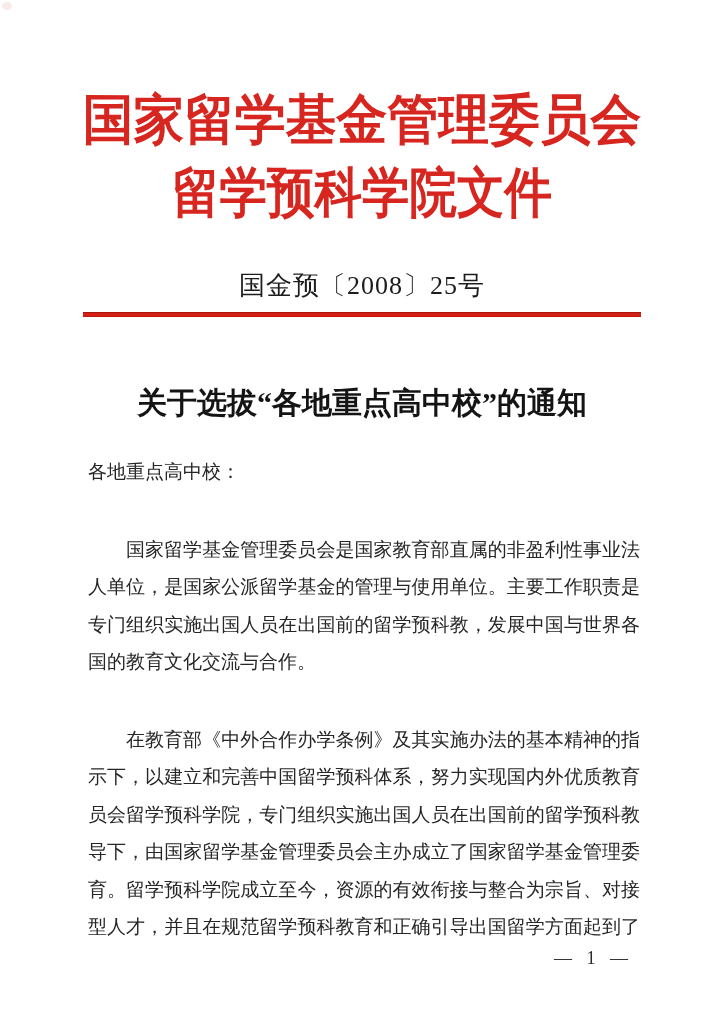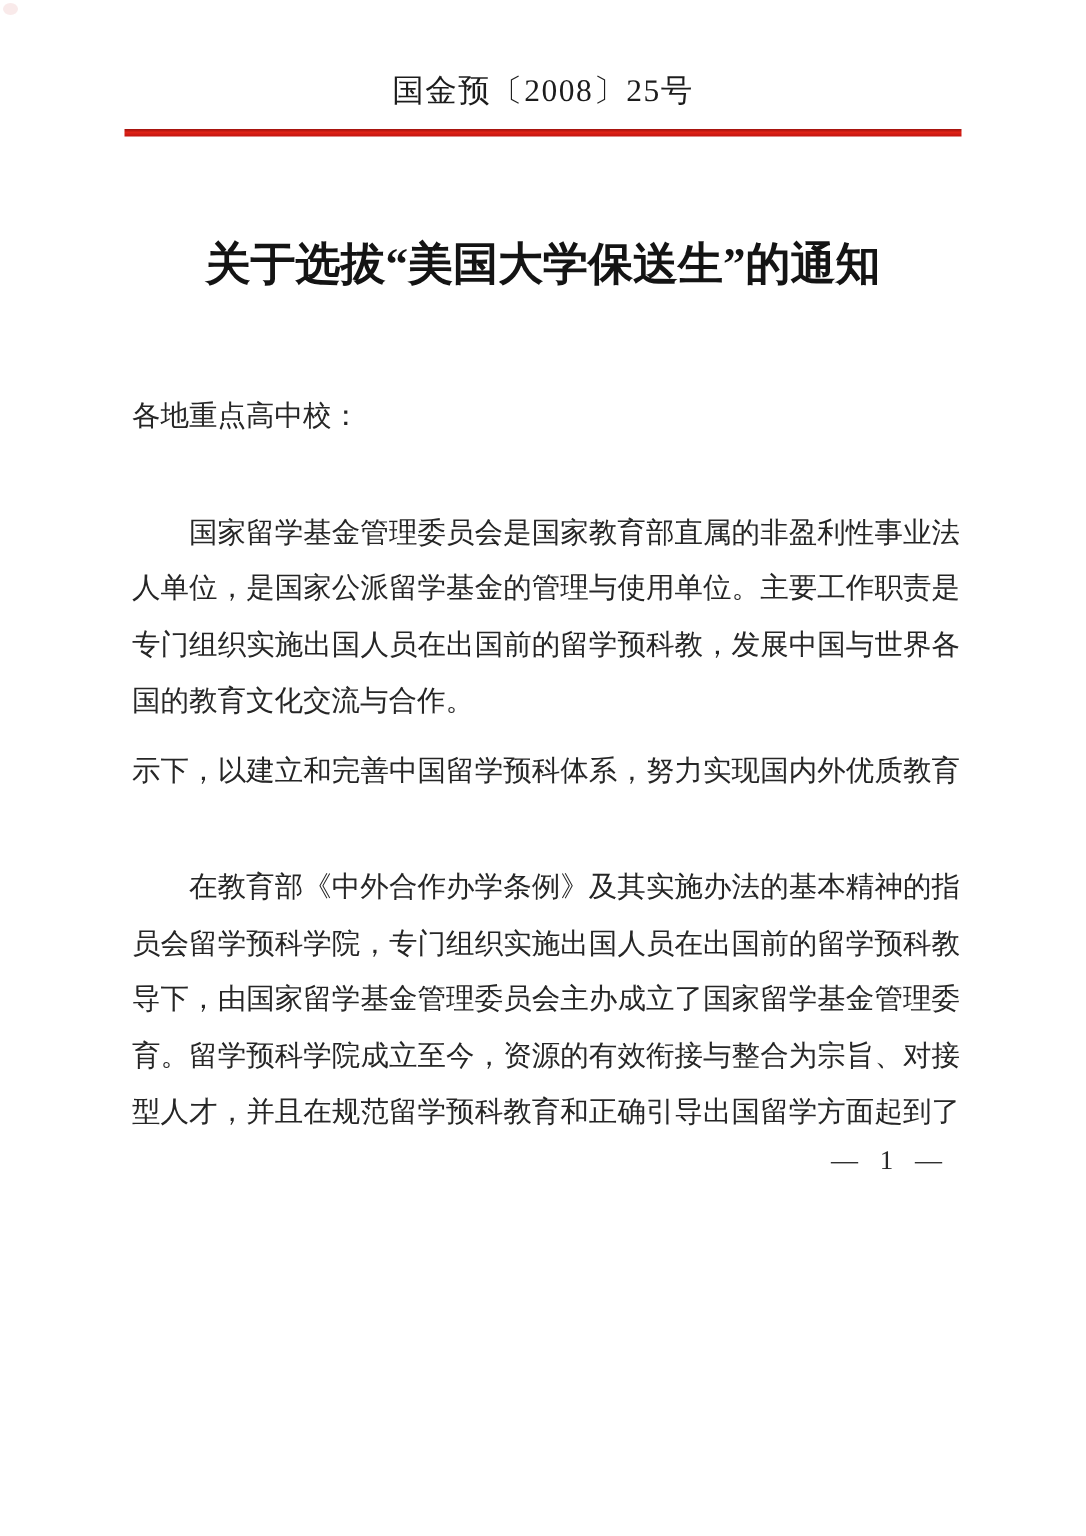--- a/index.html
+++ b/index.html
@@ -34,21 +34,21 @@
     line-height: 66px;
     margin-top: 6px;
     transform: scaleX(0.88);
     transform-origin: center;
     white-space: nowrap;
   }
   
   .doc-number {
     margin-top: 46px;
     text-align: center;
-    font-size: 21px;
+    font-size: 26px;
     line-height: 28px;
     color: #1c1c1c;
     letter-spacing: 1px;
   }
   
   .red-rule {
     width: 558px;
     height: 5px;
     margin: 12px auto 0 auto;
     background: linear-gradient(#9e120e, #e02317 45%, #c01511);
@@ -65,21 +65,21 @@
   }
   
   .content {
     width: 552px;
     margin-left: 88px;
     font-size: 19px;
     line-height: 37.5px;
     color: #262626;
   }
   .salutation {
-    margin-top: 62px;
+    margin-top: 30px;
   }
   .paragraph { margin: 0; }
   .para-1 { margin-top: 12px; }
   .para-2 { margin-top: 9px; }
   .bline {
     text-align: justify;
     text-align-last: justify;
   }
   .bline.indent { text-indent: 2em; margin-top: 40px; }
   .bline.para-end { text-align-last: left; }
@@ -105,41 +105,45 @@
     border-radius: 50%;
   }
 </style>
 </head>
 <body>
 
 <div class="page">
 
   <div class="scan-speck"></div>
 
+  <div class="letterhead">
+    <div class="org-line1">国家留学基金管理委员会</div>
+    <div class="org-line2">留学预科学院文件</div>
+  </div>
 
   <div class="doc-number">国金预〔2008〕25号</div>
 
   <div class="red-rule"></div>
 
-  <div class="doc-title">关于选拔“美国大学保送生”的通知</div>
+  <div class="doc-title">关于选拔“各地重点高中校”的通知</div>
 
   <div class="content">
 
     <div class="salutation">各地重点高中校：</div>
 
     <div class="paragraph para-1">
       <div class="bline indent">国家留学基金管理委员会是国家教育部直属的非盈利性事业法</div>
       <div class="bline">人单位，是国家公派留学基金的管理与使用单位。主要工作职责是</div>
       <div class="bline">专门组织实施出国人员在出国前的留学预科教，发展中国与世界各</div>
       <div class="bline para-end">国的教育文化交流与合作。</div>
     </div>
 
     <div class="paragraph para-2">
+      <div class="bline indent">在教育部《中外合作办学条例》及其实施办法的基本精神的指</div>
       <div class="bline">示下，以建立和完善中国留学预科体系，努力实现国内外优质教育</div>
-      <div class="bline indent">在教育部《中外合作办学条例》及其实施办法的基本精神的指</div>
       <div class="bline">员会留学预科学院，专门组织实施出国人员在出国前的留学预科教</div>
       <div class="bline">导下，由国家留学基金管理委员会主办成立了国家留学基金管理委</div>
       <div class="bline">育。留学预科学院成立至今，资源的有效衔接与整合为宗旨、对接</div>
       <div class="bline">型人才，并且在规范留学预科教育和正确引导出国留学方面起到了</div>
     </div>
 
     <div class="page-number">— 1 —</div>
 
   </div>
 

